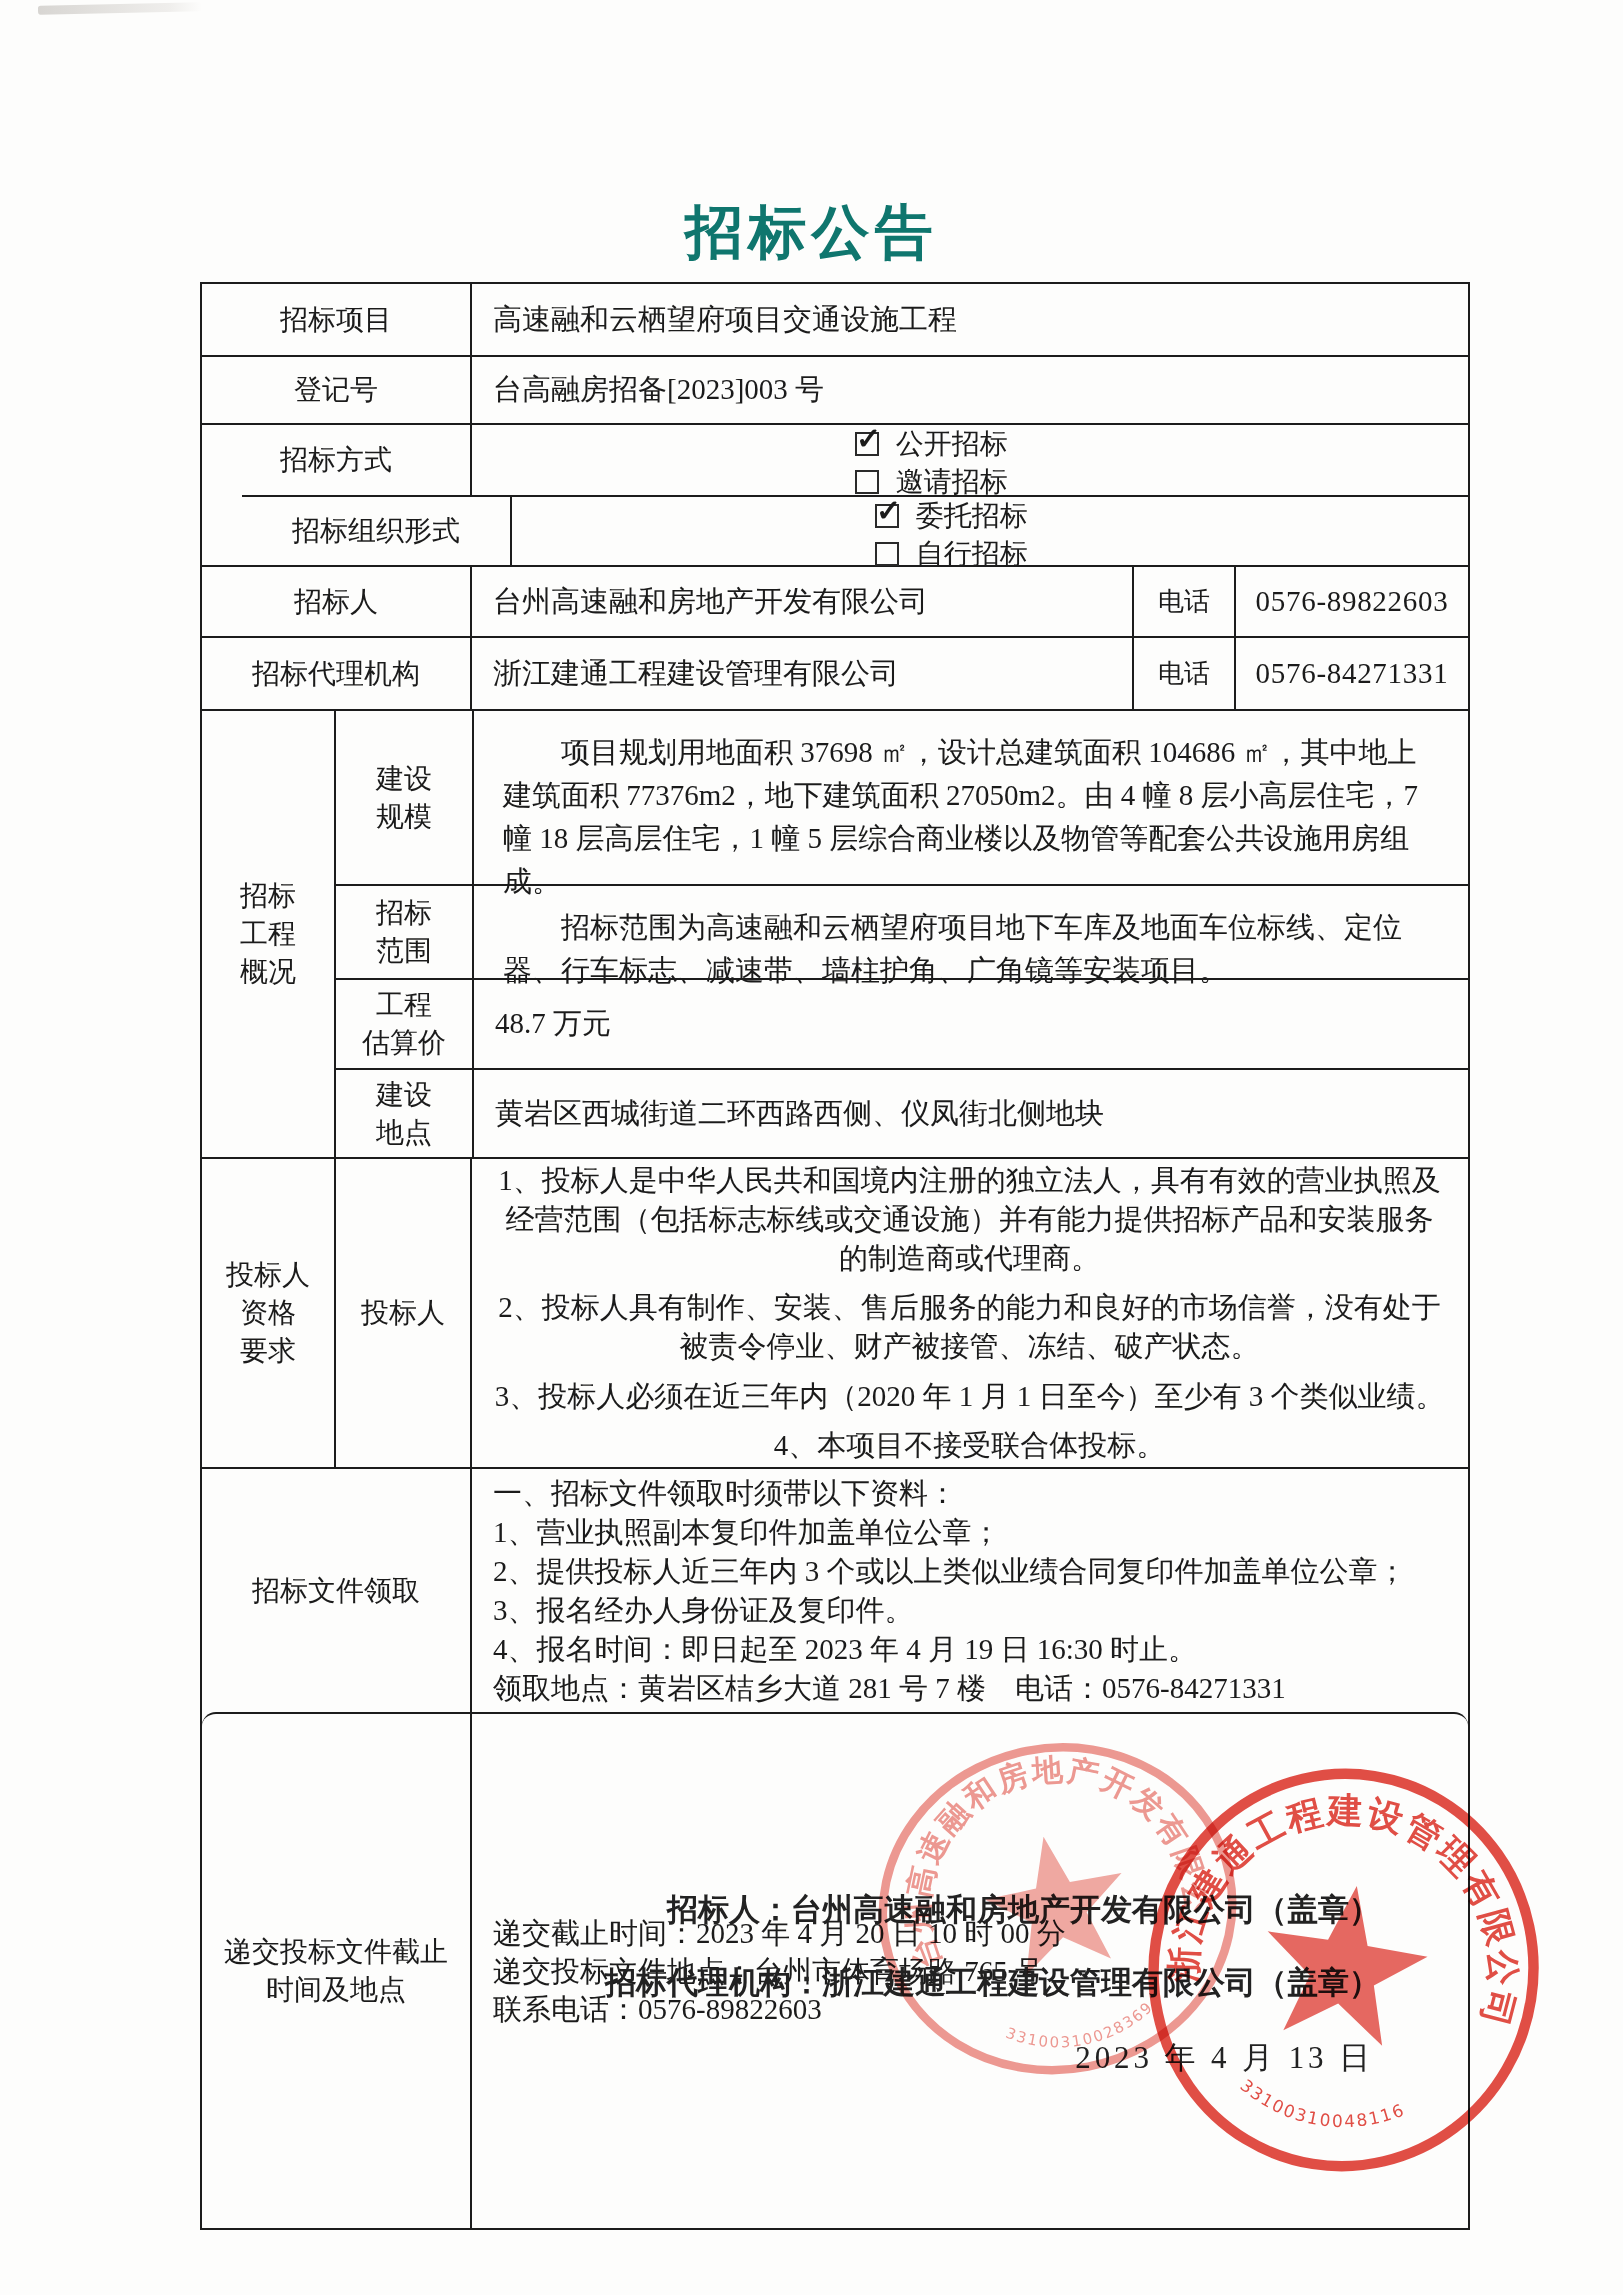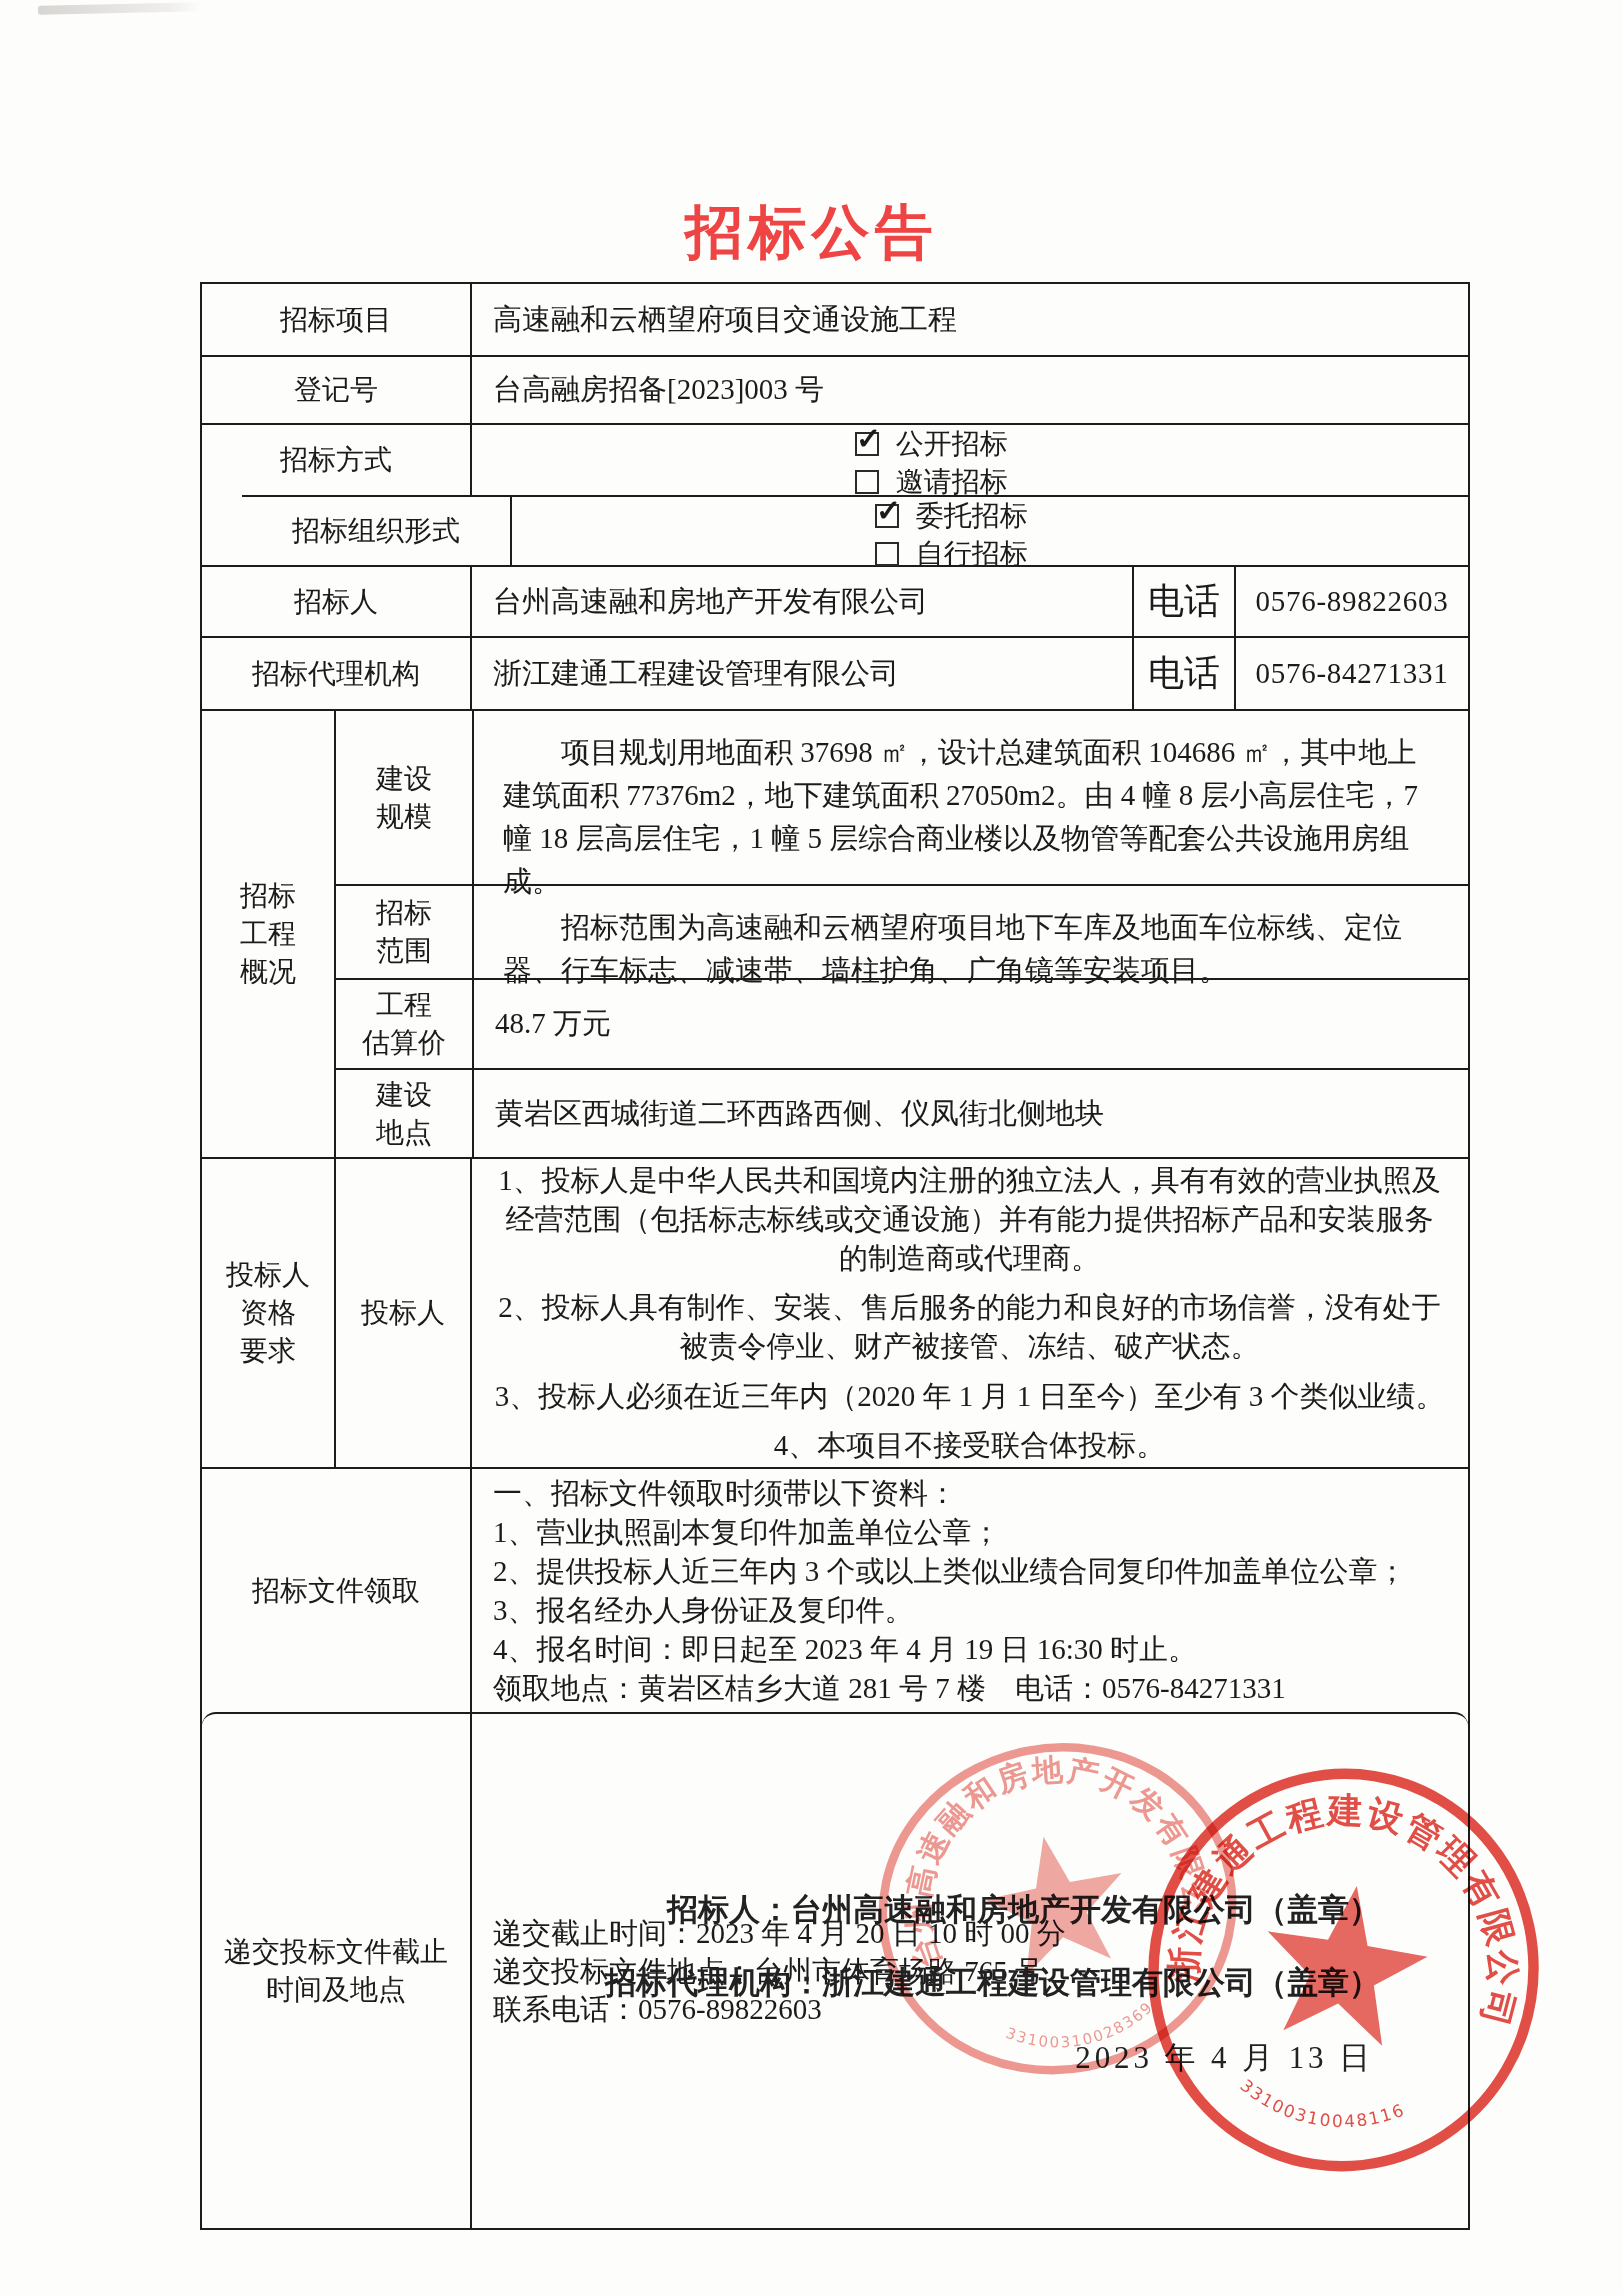--- a/index.html
+++ b/index.html
@@ -8,21 +8,21 @@
     width:1623px;height:2295px;
     background:#fdfdfc;
     font-family:"Liberation Serif","DejaVu Serif",serif;
     color:#1b1b1b;
     overflow:hidden;
   }
   .title{
     position:absolute;top:194px;left:0;width:100%;
     text-align:center;
     font-size:58px;font-weight:bold;letter-spacing:5.2px;
-    color:#ef4444;
+    color:#0f766e;
   }
   .doc-table{
     position:absolute;left:200px;top:282px;width:1270px;height:1948px;
     border:2.6px solid #1c1c1c;
     box-sizing:border-box;
     display:flex;flex-direction:column;
     background:transparent;
   }
   .trow{display:flex;flex-direction:row;box-sizing:border-box;}
   .trow + .trow{border-top:2px solid #1c1c1c;}
@@ -35,21 +35,21 @@
   .h-r2{height:68px;}
   .h-r3{height:72px;}
   .h-r4{height:70px;margin-left:40px;}
   .h-r5{height:71px;}
   .h-r6{height:73px;}
   .h-grpA{height:448px;}
   .h-grpB{height:310px;}
   .h-r12{height:245px;}
   .h-r13{flex:1;border-radius:14px;}
   .company{flex:0 0 662px;padding-left:21px;font-size:29px;}
-  .tel-lab{flex:0 0 102px;justify-content:center;font-size:36px;}
+  .tel-lab{flex:0 0 102px;justify-content:center;font-size:26px;}
   .tel-num{flex:1;justify-content:center;font-size:29px;letter-spacing:0.7px;}
   .grp-lab{flex:0 0 132px;}
   .sub-lab{flex:0 0 136px;}
   .sub-col{flex:1;display:flex;flex-direction:column;}
   .subrow{display:flex;box-sizing:border-box;}
   .subrow + .subrow{border-top:2px solid #1c1c1c;}
   .subrow .cell:first-child{border-left:none;}
   .sh-a{height:173px;}
   .sh-b{height:94px;}
   .sh-c{height:90px;}

